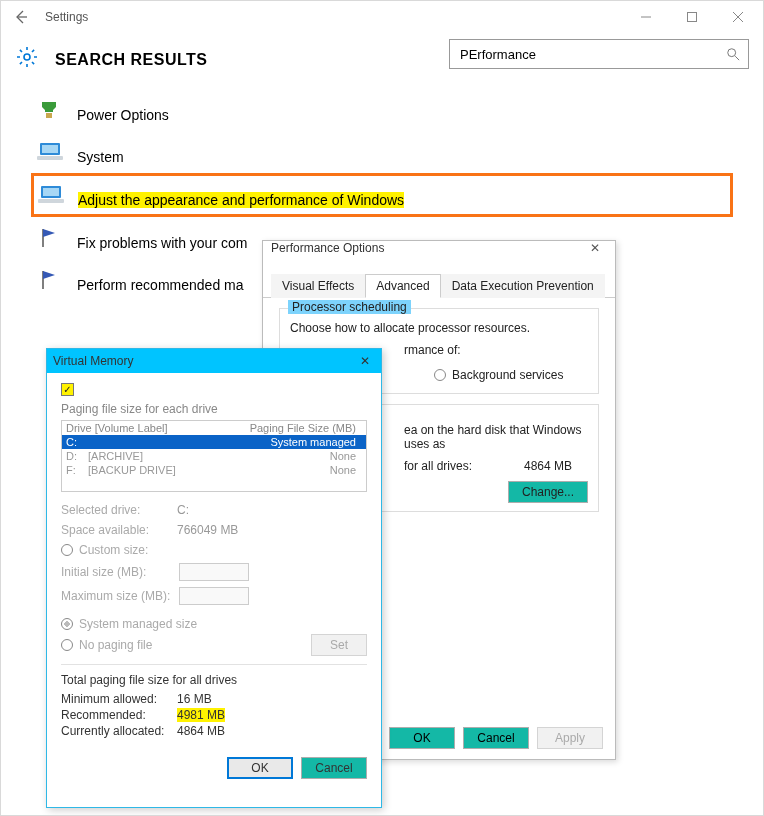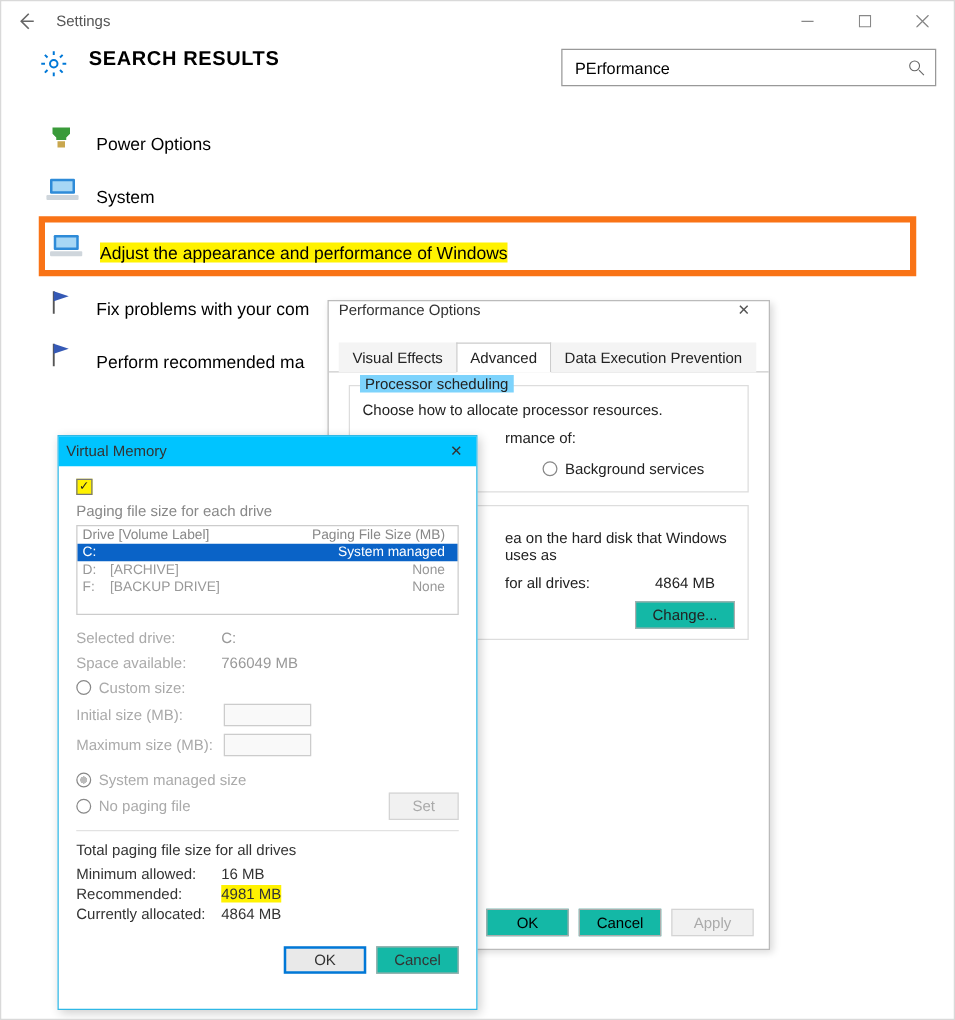--- a/index.html
+++ b/index.html
@@ -3,31 +3,31 @@
 <meta charset="utf-8">
 <style>
   * { box-sizing: border-box; font-family: "Segoe UI", Arial, sans-serif; }
   body { margin:0; padding:0; background:#fff; width:764px; height:816px; position:relative; overflow:hidden; border:1px solid #d9d9d9; }
   
   .titlebar { display:flex; align-items:center; height:32px; padding:16px 2px; color:#333; }
   .titlebar .back { width:36px; height:32px; display:flex; align-items:center; justify-content:center; color:#666; }
   .titlebar .title { flex:1; font-size:12px; color:#555; padding-left:6px; }
   .win-controls { display:flex; }
   .win-controls div { width:46px; height:32px; display:flex; align-items:center; justify-content:center; color:#888; }
-  .header-row { display:flex; align-items:flex-start; padding:6px 14px 10px 14px;margin-left:16px; }
+  .header-row { display:flex; align-items:flex-end; padding:6px 14px 10px 14px; }
   .gear { width:24px; height:24px; margin-right:16px; color:#0078d7; }
   .header-title { font-size:16px; font-weight:600; letter-spacing:0.5px; flex:1; }
   .searchbox { width:300px; height:30px; border:1px solid #999; display:flex; align-items:center; padding:0 8px; }
   .searchbox input { flex:1; border:none; outline:none; font-size:13px; background:transparent; }
   .searchbox .mag { color:#666; }
   .results { padding:10px 30px; }
   .result-item { display:flex; align-items:flex-end; padding:8px 4px 8px 4px; min-height:42px; }
   .result-item .ico { width:30px; height:26px; display:flex; align-items:center; justify-content:center; margin-right:12px; }
   .result-item .label { font-size:14px; }
-  .result-selected { border:5px solid #f97316; background:#fff; padding:6px 2px; }
+  .result-selected { border:3px solid #f97316; background:#fff; padding:6px 2px; }
   .hl { background:#fff200; }
   
   .perf-dlg { position:absolute; left:261px; top:239px; width:354px; height:520px; background:#fff; border:1px solid #bbb; box-shadow:2px 2px 6px rgba(0,0,0,.15); z-index:5; }
   .dlg-title { height:28px; display:flex; align-items:flex-start; padding:0 8px; font-size:12px; color:#333; }
   .dlg-title .spacer { flex:1; }
   .dlg-title .x { width:24px; text-align:center; color:#555; }
   .tabs { display:flex; padding:4px 8px 0 8px; border-bottom:1px solid #ccc; }
   .tab { padding:4px 10px; font-size:12px; border:1px solid transparent; border-bottom:none; color:#222; position:relative; top:1px; background:#f4f4f4; }
   .tab.active { border:1px solid #ccc; border-bottom:1px solid #fff; background:#fff; }
   .perf-body { padding:10px 16px; font-size:12px; color:#222; }

